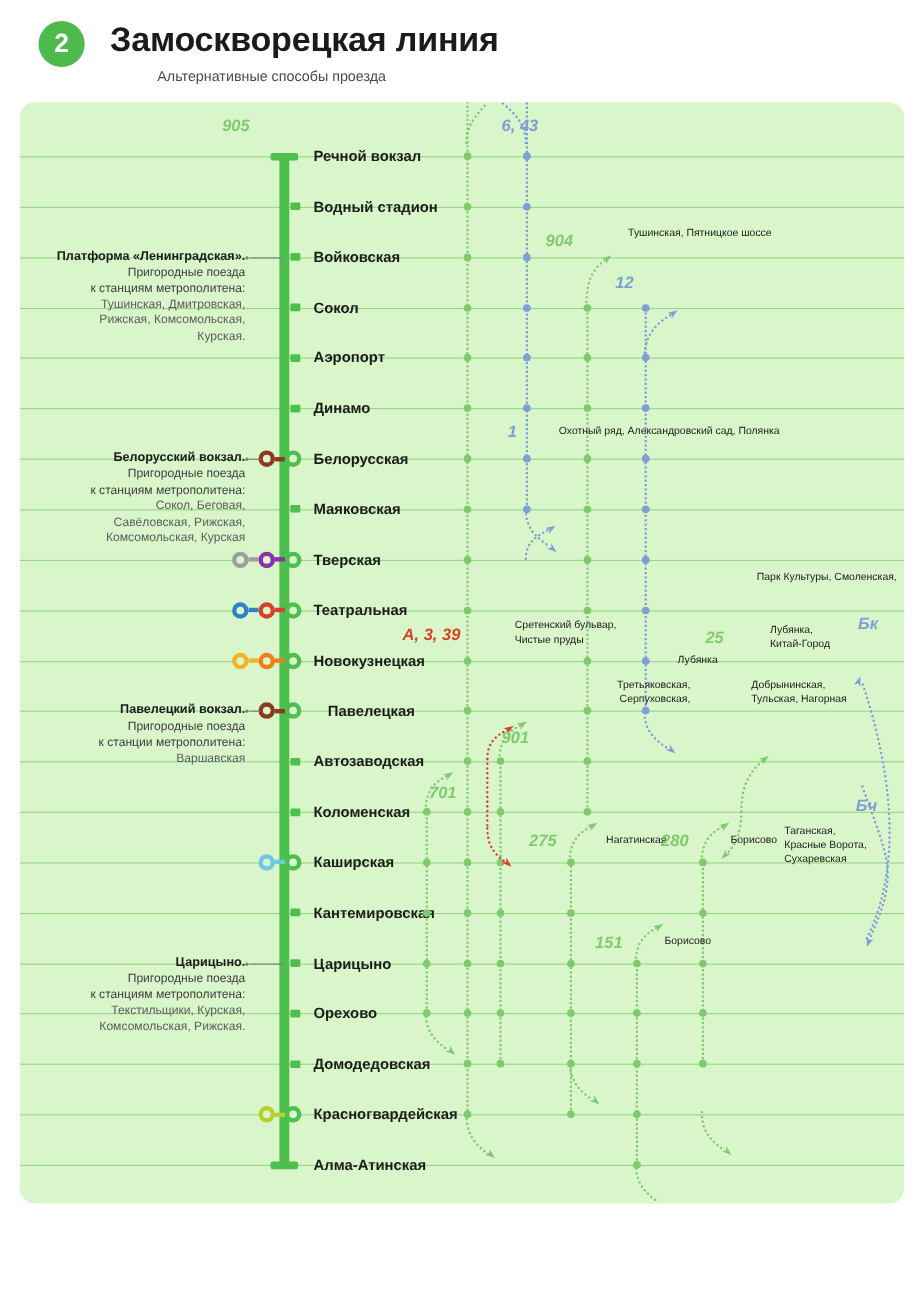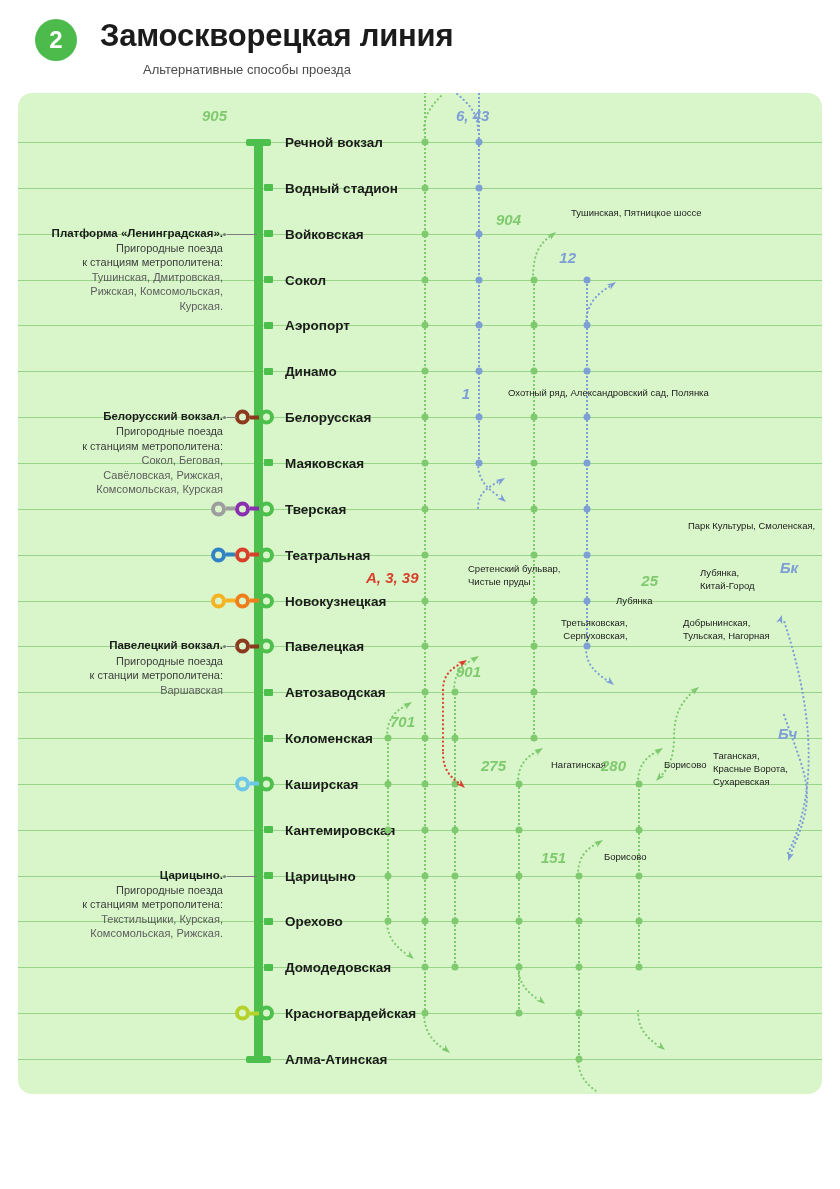--- a/index.html
+++ b/index.html
@@ -134,21 +134,21 @@
         <div class="xdot" style="border-color: rgb(239, 125, 26);"></div>
         <div class="xbar" style="background: rgb(239, 125, 26);"></div>
         <div class="xring" style="border-color: rgb(76, 191, 76);"></div>
       </div>
       <div class="st-name" style="top: 507.5px;">Новокузнецкая</div>
       <div class="xfer" style="top: 553.35px; left: 216.5px;">
         <div class="xdot" style="border-color: rgb(140, 58, 30);"></div>
         <div class="xbar" style="background: rgb(140, 58, 30);"></div>
         <div class="xring" style="border-color: rgb(76, 191, 76);"></div>
       </div>
-      <div class="st-name" style="top: 553.35px;">Павелецкая</div>
+      <div class="st-name" style="top: 553.35px; margin-left: 13px;">Павелецкая</div>
       <div class="tick" style="top: 595.7px;"></div>
       <div class="st-name" style="top: 599.2px;">Автозаводская</div>
       <div class="tick" style="top: 641.55px;"></div>
       <div class="st-name" style="top: 645.05px;">Коломенская</div>
       <div class="xfer" style="top: 690.9px; left: 216.5px;">
         <div class="xdot" style="border-color: rgb(111, 199, 232);"></div>
         <div class="xbar" style="background: rgb(111, 199, 232);"></div>
         <div class="xring" style="border-color: rgb(76, 191, 76);"></div>
       </div>
       <div class="st-name" style="top: 690.9px;">Каширская</div>

